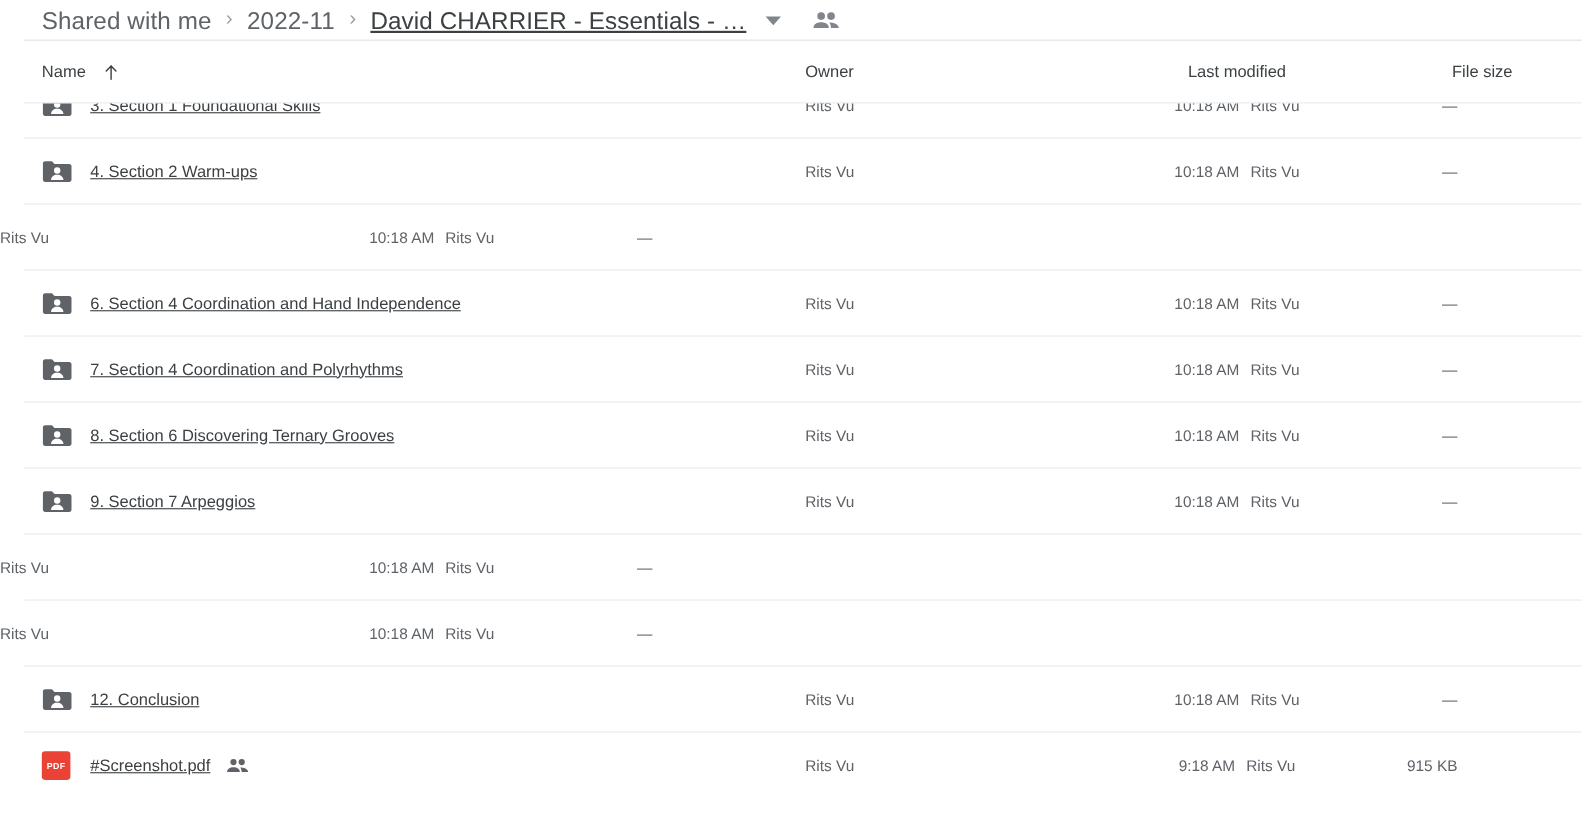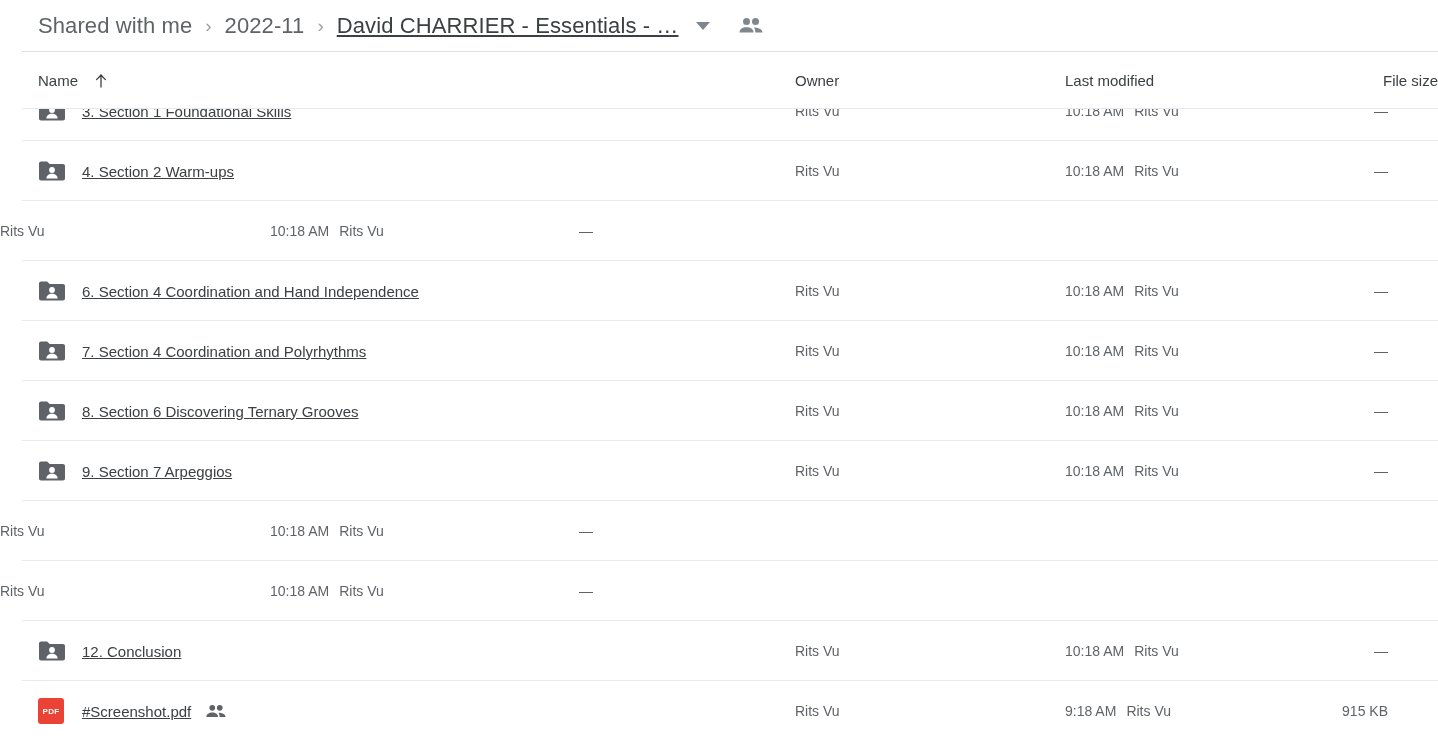--- a/index.html
+++ b/index.html
@@ -10,21 +10,21 @@
   body {
     width: 1438px;
     height: 740px;
     overflow: hidden;
     font-family: "Liberation Sans", sans-serif;
     -webkit-font-smoothing: antialiased;
   }
 
   
   .breadcrumb-bar {
-    height: 52px;
+    height: 37px;
     box-sizing: border-box;
     display: flex;
     align-items: center;
     padding-left: 38px;
     position: relative;
   }
   .breadcrumb-bar::after {
     content: "";
     position: absolute;
     left: 22px;
@@ -78,23 +78,23 @@
   }
   .table-head::after {
     content: "";
     position: absolute;
     left: 22px;
     right: 0;
     bottom: 0;
     height: 1px;
     background: #e8eaed;
   }
-  .col-name   { width: 795px; padding-left: 38px; box-sizing: border-box; display: flex; align-items: center; }
+  .col-name   { width: 732px; padding-left: 38px; box-sizing: border-box; display: flex; align-items: center; }
   .col-owner  { width: 270px; }
-  .col-modified { width: 245px; }
+  .col-modified { width: 245px; text-align: center; }
   .col-size   { width: 128px; text-align: right; }
 
   .table-head .col-name,
   .table-head .col-owner,
   .table-head .col-modified,
   .table-head .col-size {
     font-size: 15px;
     color: #3c4043;
     font-weight: 400;
   }

